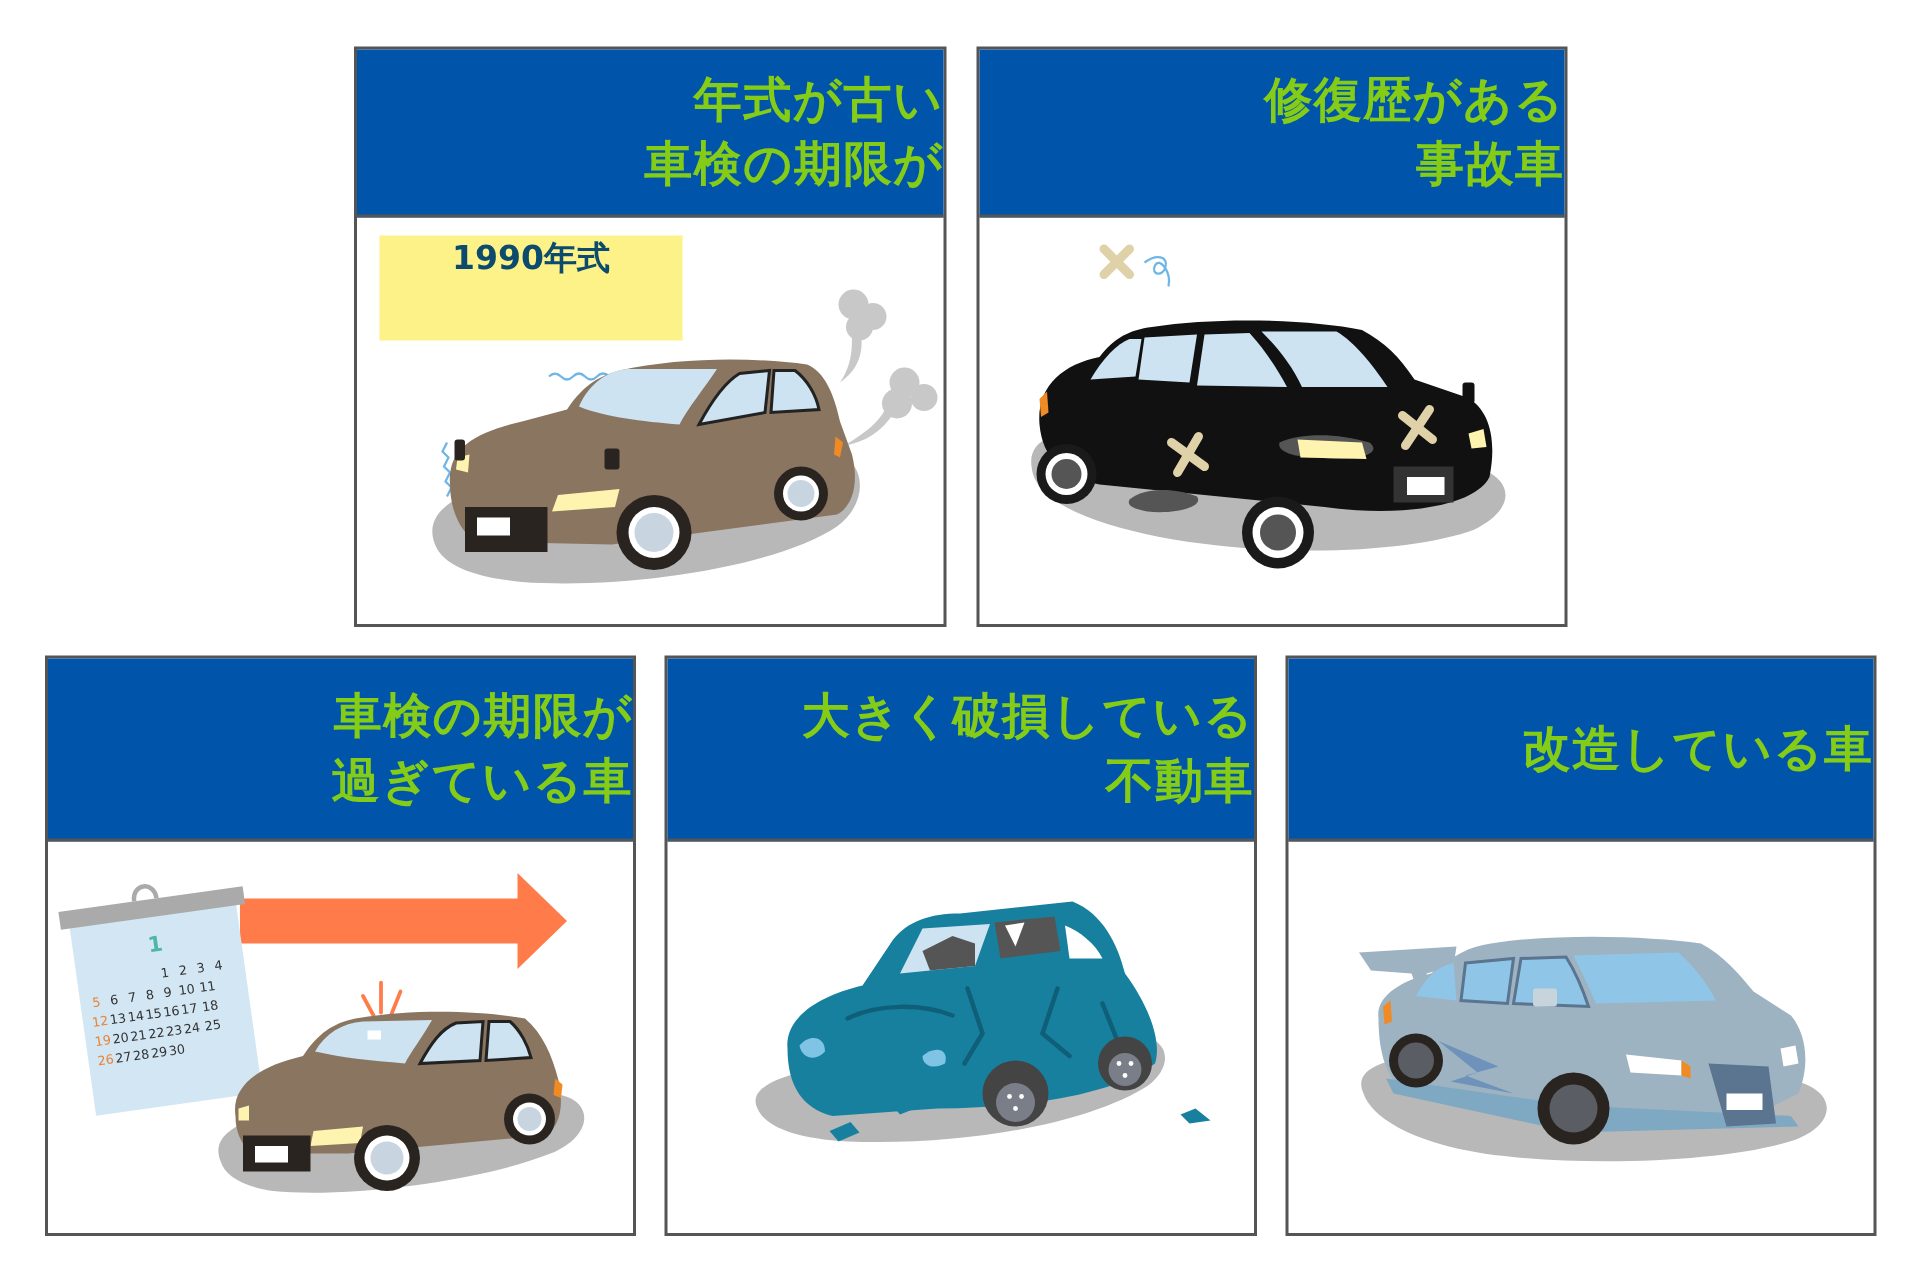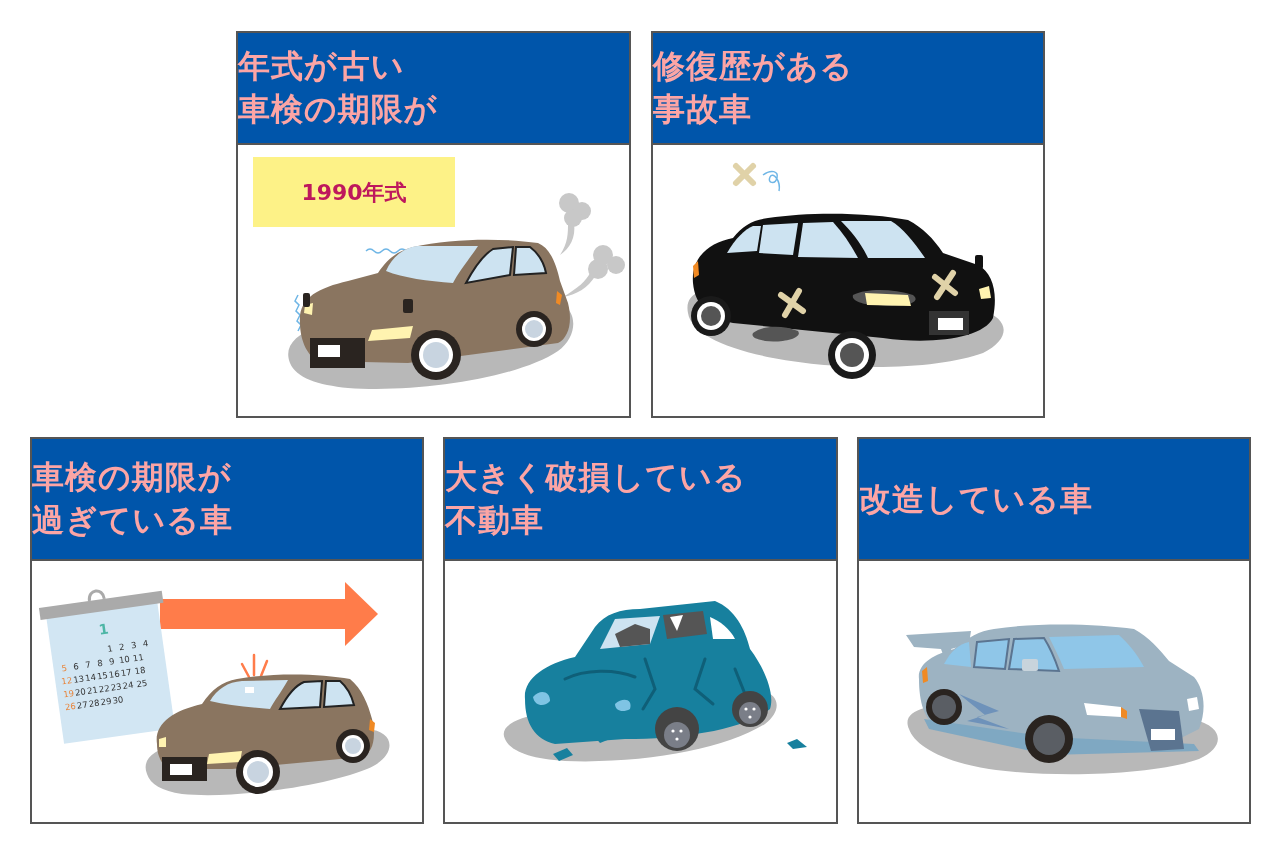--- a/index.html
+++ b/index.html
@@ -6,30 +6,30 @@
   body {
     width: 1280px; height: 852px; background: #ffffff; position: relative; overflow: hidden;
     font-family: "DejaVu Sans", "Liberation Sans", sans-serif;
   }
   .panel {
     position: absolute; box-sizing: border-box;
     border: 2px solid #555555; background: #ffffff;
   }
   .panel-header {
     position: absolute; left: 0; top: 0; right: 0;
-    background: #0055aa; color: #fca5a5;
-    display: flex; flex-direction: column; align-items: flex-start; justify-content: center;
+    background: #0055aa; color: #84cc16;
+    display: flex; flex-direction: column; align-items: flex-end; justify-content: center;
     font-weight: bold; font-size: 32px; line-height: 43px; letter-spacing: 1px;
     border-bottom: 2px solid #555555;
   }
   .illus { position: absolute; left: 0; top: 0; }
   .label-box {
-    position: absolute; background: #fdf287; color: #be185d;
+    position: absolute; background: #fdf287; color: #0c4a6e;
     font-weight: bold; font-size: 22px; line-height: 31px; text-align: center;
-    display: flex; flex-direction: column; justify-content: center;
+    display: flex; flex-direction: row; justify-content: center;
   }
   .cal-text { font-family: "DejaVu Sans", sans-serif; }
 </style>
 </head>
 <body>
 
 <div class="panel" style="left:236px; top:31px; width:395px; height:387px;">
   <div class="panel-header" style="height:110px;">
     <div>年式が古い</div>
     <div>車検の期限が</div>

